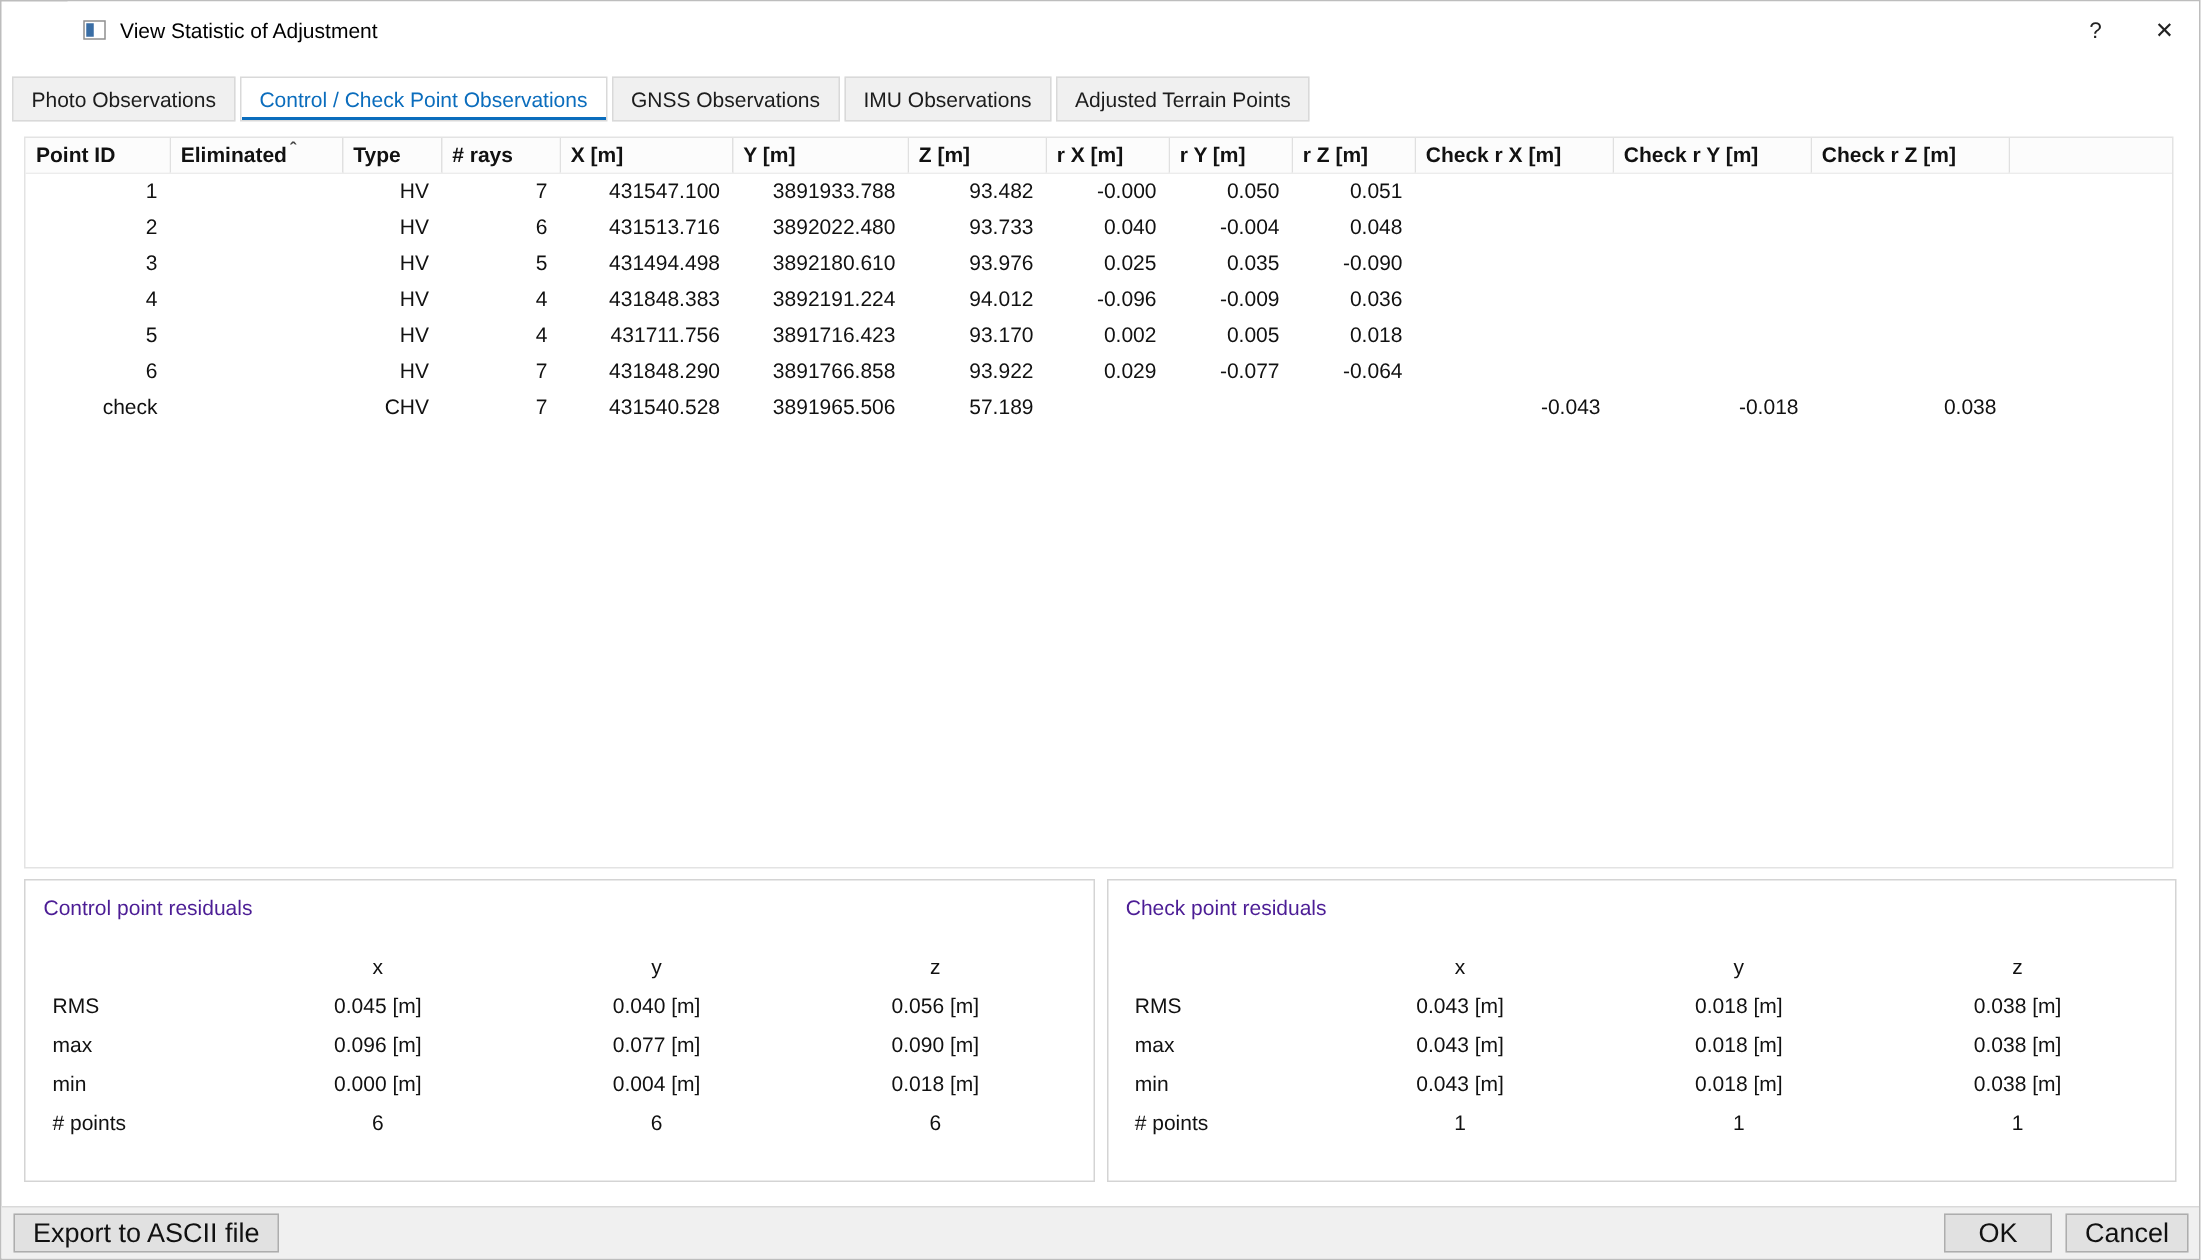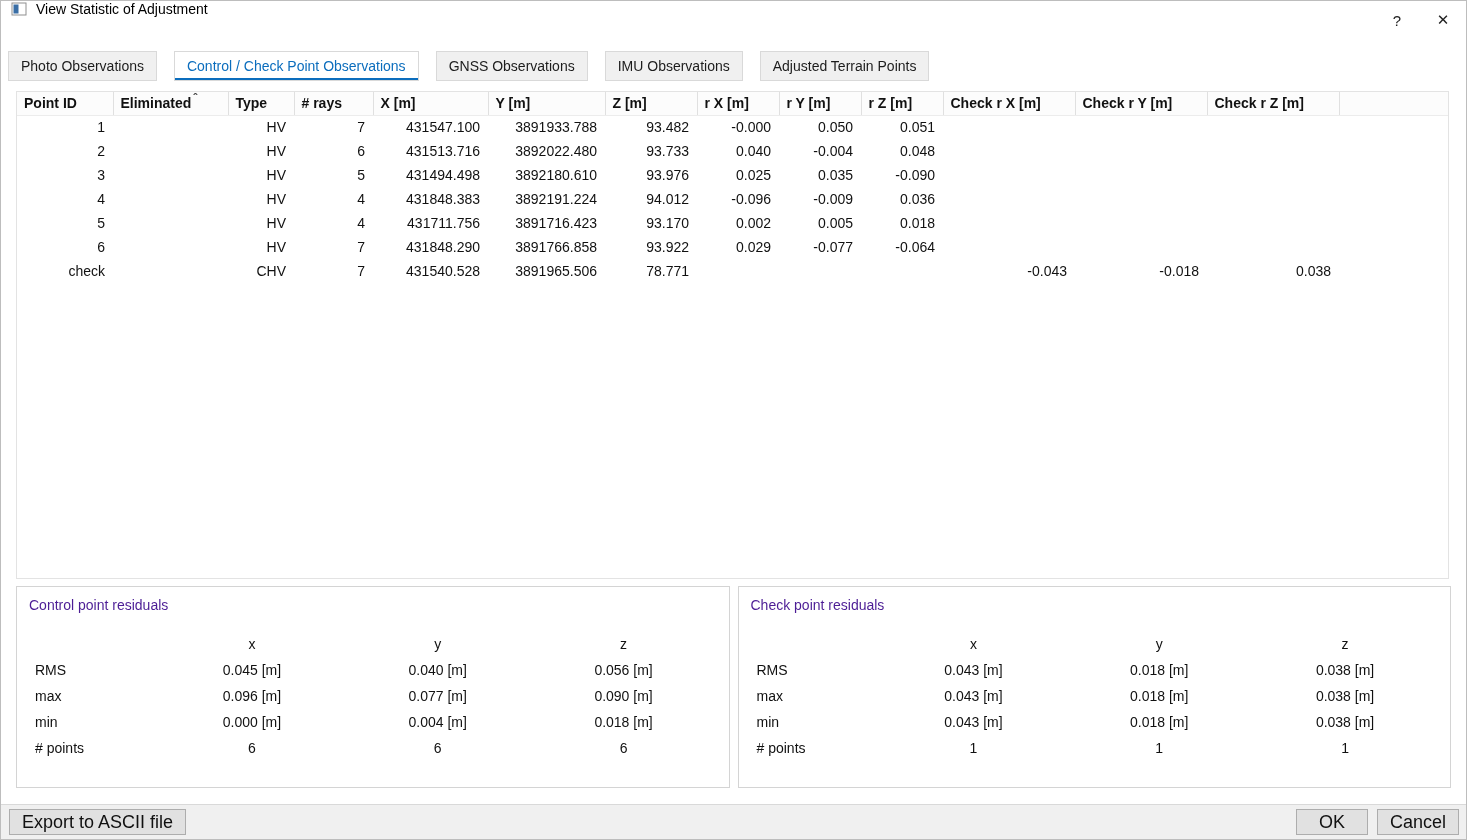--- a/index.html
+++ b/index.html
@@ -9,34 +9,34 @@
     font-size:14px;
     color:#111;
     background:#ffffff;
     overflow:hidden;
     position:relative;
   }
   .dialog { position:absolute; inset:0; border:1px solid #bdbdbd; background:#fff; }
 
   
   .titlebar {
-    height:38px; display:flex; align-items:flex-start;
-    padding:0 0 0 10px; background:#fff;
+    height:38px; display:flex; align-items:center;
+    padding:0 0 0 10px; background:#fff;margin-left:44px;
   }
   .titlebar .title { margin-left:9px; font-size:14px; color:#000; }
   .tb-group { margin-left:auto; display:flex; }
   .tb-btn {
     width:46px; height:38px; border:none; background:transparent;
     font-family:inherit; font-size:15px; color:#222; cursor:default;
     display:flex; align-items:center; justify-content:center;
   }
 
   
   .tabbar {
-    display:flex; gap:17px; padding:12px 7px 0 7px; height:42px; align-items:center;
+    display:flex; gap:3px; padding:12px 7px 0 7px; height:42px; align-items:center;
   }
   .tab {
     height:30px; line-height:28px; padding:0 12px;
     background:#f0f0f0; border:1px solid #d9d9d9; color:#1c1c1c;
     white-space:nowrap;
   }
   .tab.active {
     background:#ffffff; color:var(--accent, #0b6dbd);
     box-shadow: inset 0 -2px 0 var(--accent, #0b6dbd);
   }
@@ -254,21 +254,21 @@
             <td></td>
             <td></td>
           </tr>
           <tr>
             <td>check</td>
             <td class="left"></td>
             <td>CHV</td>
             <td>7</td>
             <td>431540.528</td>
             <td>3891965.506</td>
-            <td>78.771</td>
+            <td>57.189</td>
             <td></td>
             <td></td>
             <td></td>
             <td>-0.043</td>
             <td>-0.018</td>
             <td>0.038</td>
             <td></td>
           </tr>
         </tbody>
     </table>

